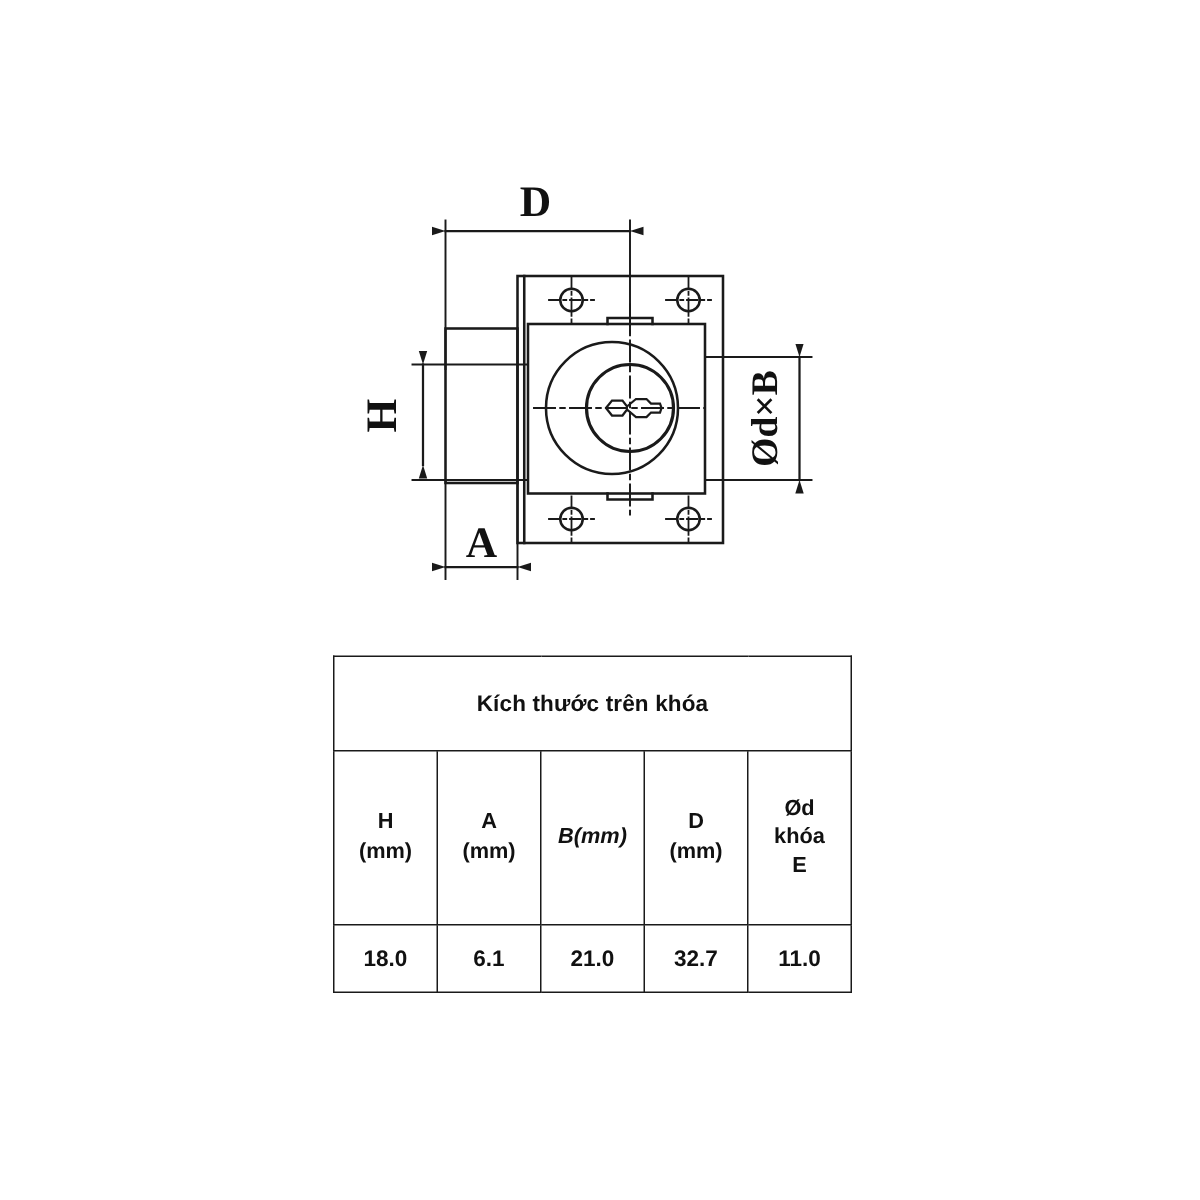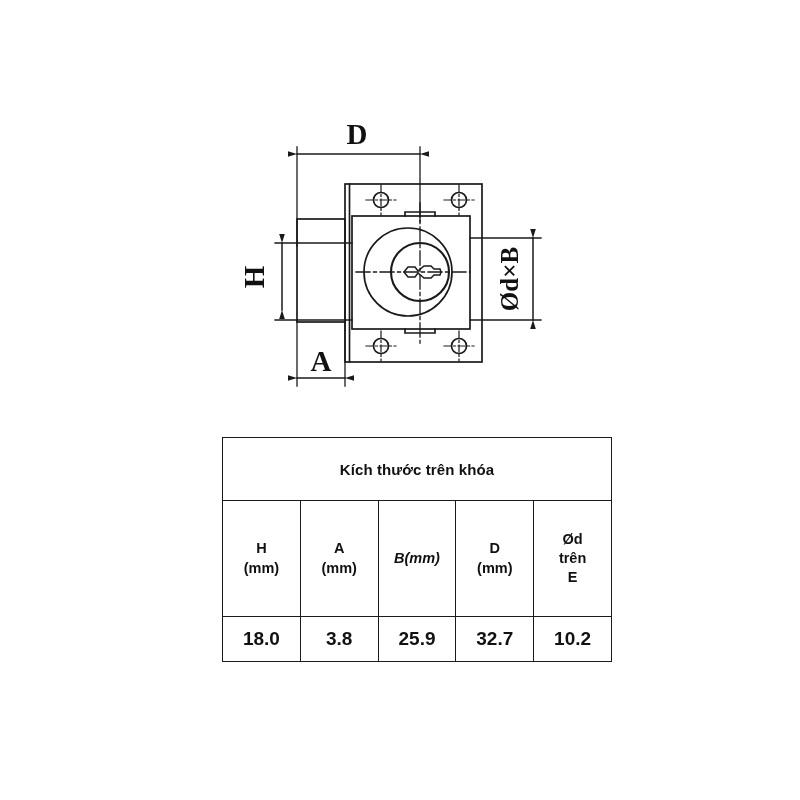--- a/index.html
+++ b/index.html
@@ -30,21 +30,21 @@
   .dim-label {
     font-family: "Liberation Serif", serif;
     font-weight: 700;
     fill: #111111;
   }
   
   #spec-table {
     position: absolute;
     left: 222px;
     top: 437px;
-    width: 390px;
+    width: 346px;
     border-collapse: collapse;
     table-layout: fixed;
     background: #ffffff;
   }
   #spec-table td,
   #spec-table th {
     border: 1.6px solid #1a1a1a;
     text-align: center;
     vertical-align: middle;
     font-family: "Liberation Sans", sans-serif;
@@ -57,21 +57,21 @@
     font-size: 15px;
     letter-spacing: .1px;
   }
   .tbl-head {
     height: 115px;
     font-size: 14.5px;
     line-height: 1.32;
   }
   .tbl-val {
     height: 44px;
-    font-size: 19px;
+    font-size: 15px;
   }
   .c0 { width: 70px; }
   .c1 { width: 68px; }
   .c2 { width: 76px; font-style: italic; }
   .c3 { width: 72px; }
   .c4 { width: 60px; }
 </style>
 </head>
 <body>
 
@@ -210,27 +210,27 @@
         </td>
         <td class="tbl-head c2">
           <div>B(mm)</div>
         </td>
         <td class="tbl-head c3">
           <div>D</div>
           <div>(mm)</div>
         </td>
         <td class="tbl-head c4">
           <div>Ød</div>
-          <div>trên</div>
+          <div>khóa</div>
           <div>E</div>
         </td>
       </tr>
       <tr>
         <td class="tbl-val">18.0</td>
-        <td class="tbl-val">3.8</td>
-        <td class="tbl-val">25.9</td>
+        <td class="tbl-val">6.1</td>
+        <td class="tbl-val">21.0</td>
         <td class="tbl-val">32.7</td>
-        <td class="tbl-val">10.2</td>
+        <td class="tbl-val">11.0</td>
       </tr>
     </tbody>
   </table>
 
 </div>
 
 </body></html>

